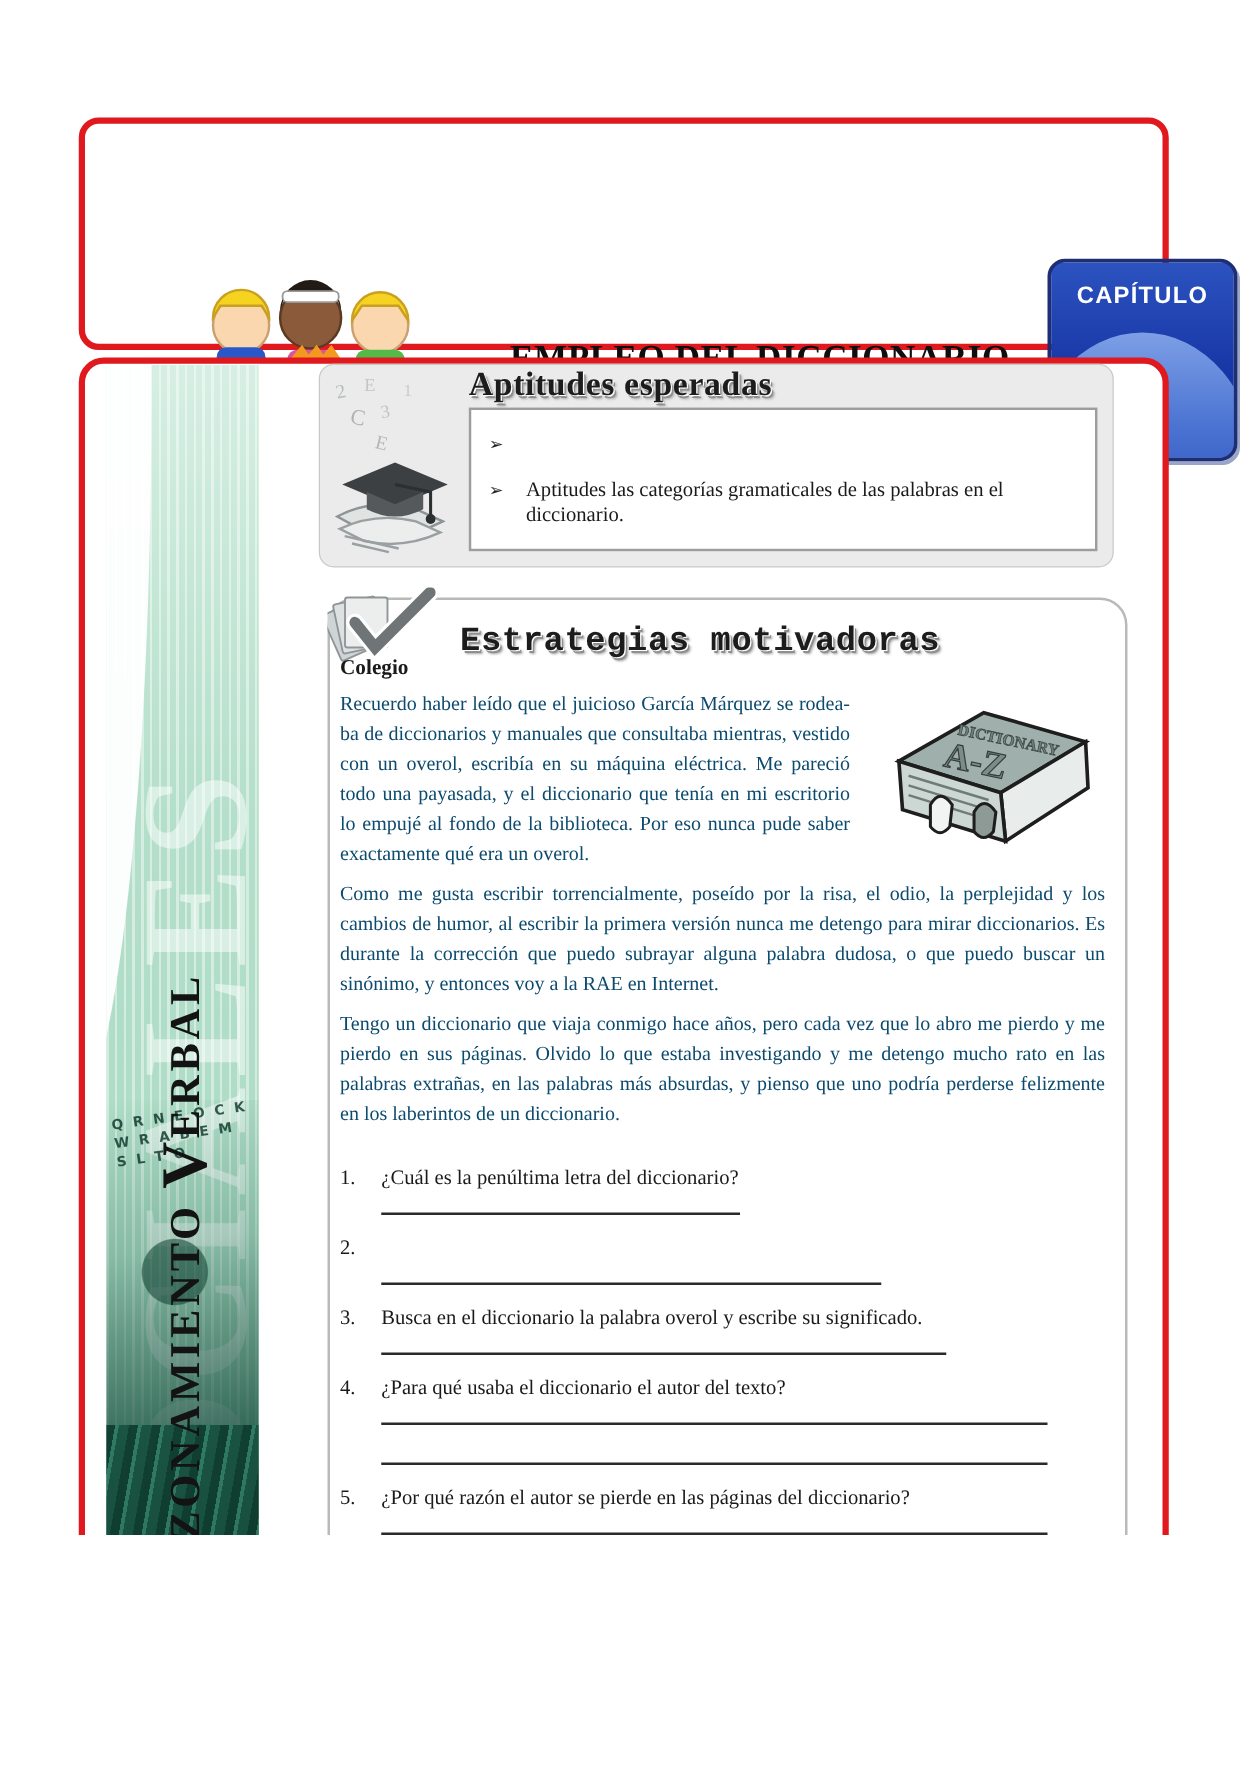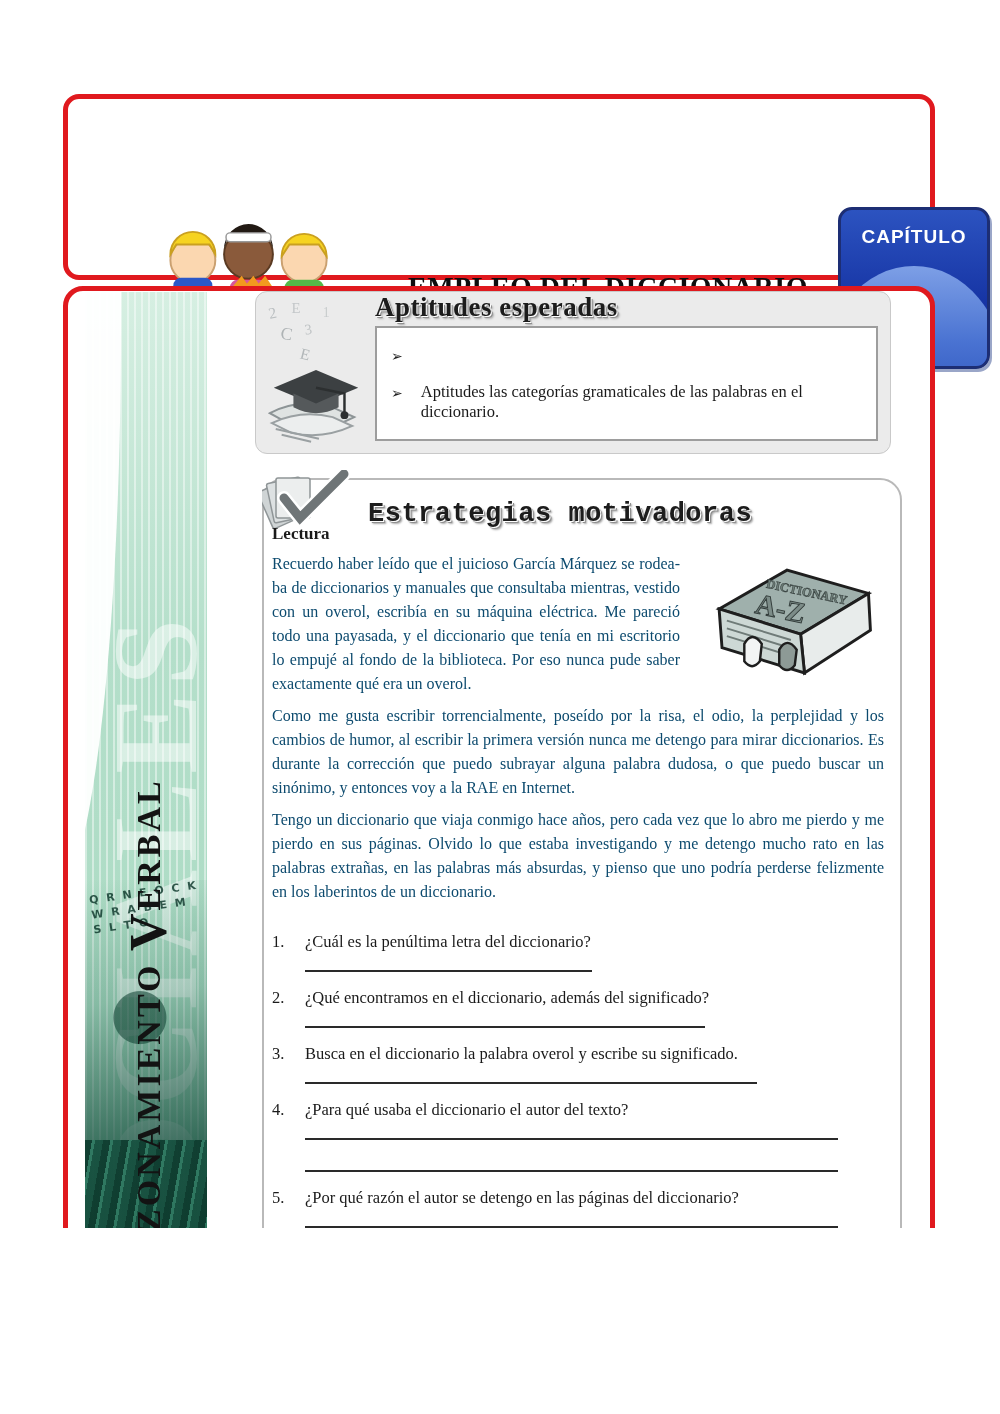--- a/index.html
+++ b/index.html
@@ -193,21 +193,21 @@
       <rect x="2" y="14" width="34" height="40" rx="2" fill="#cfd4d5" transform="rotate(-24 19 34)"></rect>
       <rect x="8" y="10" width="34" height="40" rx="2" fill="#dde1e2" transform="rotate(-12 25 30)"></rect>
       <rect x="14" y="8" width="34" height="40" rx="2" fill="#eceeee"></rect>
     </g>
     <path d="M22,28 L38,48 L82,4" stroke="#ffffff" stroke-width="14" fill="none" stroke-linecap="round"></path>
     <path d="M22,28 L38,48 L82,4" stroke="#6f7577" stroke-width="9" fill="none" stroke-linecap="round"></path>
   </svg>
   <div class="est-title section-title">Estrategias motivadoras</div>
 
   <div class="content">
-    <div class="lectura-h">Lectura</div>
+    <div class="lectura-h">Colegio</div>
 
     <div class="row1">
       <p class="para para-narrow">Recuerdo haber leído que el juicioso García Márquez se rodea- ba de diccionarios y manuales que consultaba mientras, vestido con un overol, escribía en su máquina eléctrica. Me pareció todo una payasada, y el diccionario que tenía en mi escritorio lo empujé al fondo de la biblioteca. Por eso nunca pude saber exactamente qué era un overol.</p>
       <svg class="dict-wrap" viewBox="0 0 200 145">
         <path d="M30,58 L100,18 L184,42 L114,84 Z" fill="#9fb0ac" stroke="#1e1e1e" stroke-width="3"></path>
         <path d="M184,42 L114,84 L118,124 L186,80 Z" fill="#e8eceb" stroke="#1e1e1e" stroke-width="3"></path>
         <path d="M30,58 L114,84 L118,124 L33,98 Z" fill="#cdd8d5" stroke="#1e1e1e" stroke-width="3"></path>
         <path d="M38,70 l66,20 M38,78 l68,21 M38,86 l68,21" stroke="#6f7b78" stroke-width="2" fill="none"></path>
         <path d="M56,94 q8,-14 18,0 l-2,18 q-8,10 -16,0 z" fill="#f2f4f4" stroke="#1e1e1e" stroke-width="2.5"></path>
         <path d="M92,100 q8,-14 18,0 l-2,16 q-8,10 -16,0 z" fill="#8d9a96" stroke="#1e1e1e" stroke-width="2.5"></path>
@@ -223,21 +223,20 @@
       <div>
         <div class="qrow">
           <span class="qnum">1.</span>
           <span class="qtext">¿Cuál es la penúltima letra del diccionario?</span>
         </div>
         <div class="answer-line w1"></div>
       </div>
       <div>
         <div class="qrow">
           <span class="qnum">2.</span>
-          <span class="qtext">¿Qué encontramos en el diccionario, además del significado?</span>
         </div>
         <div class="answer-line w2"></div>
       </div>
       <div>
         <div class="qrow">
           <span class="qnum">3.</span>
           <span class="qtext">Busca en el diccionario la palabra overol y escribe su significado.</span>
         </div>
         <div class="answer-line w3"></div>
       </div>
@@ -245,21 +244,21 @@
         <div class="qrow">
           <span class="qnum">4.</span>
           <span class="qtext">¿Para qué usaba el diccionario el autor del texto?</span>
         </div>
         <div class="answer-line w4"></div>
         <div class="answer-line w4"></div>
       </div>
       <div>
         <div class="qrow">
           <span class="qnum">5.</span>
-          <span class="qtext">¿Por qué razón el autor se detengo en las páginas del diccionario?</span>
+          <span class="qtext">¿Por qué razón el autor se pierde en las páginas del diccionario?</span>
         </div>
         <div class="answer-line w4"></div>
         <div class="answer-line w4"></div>
       </div>
     </div>
   </div>
 
   <div class="school">Colegio Particular</div>
   <svg class="kids kids-footer" viewBox="0 0 210 175">
       <use href="#kids-art"></use>

